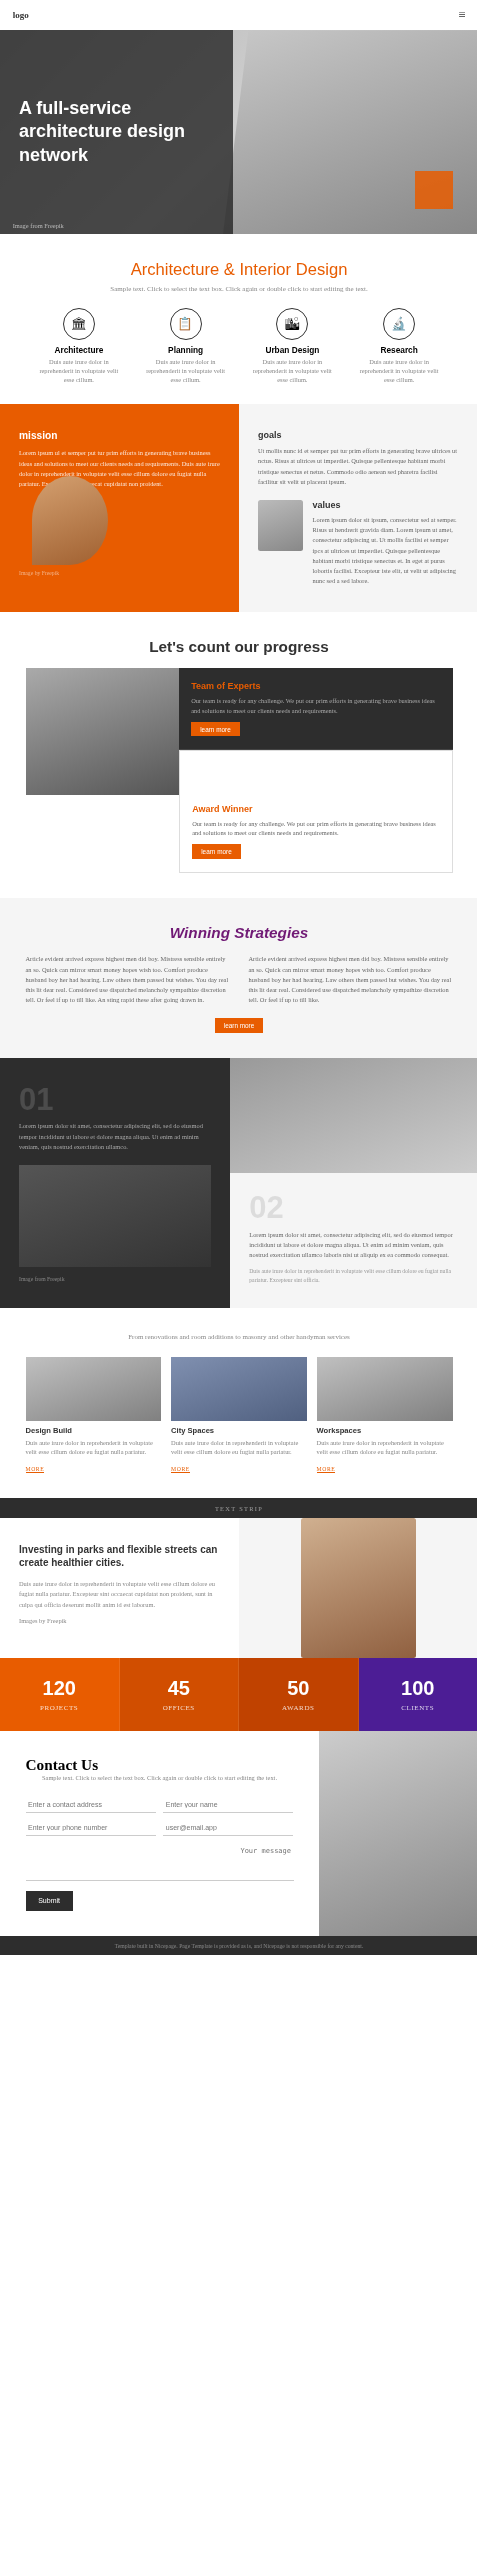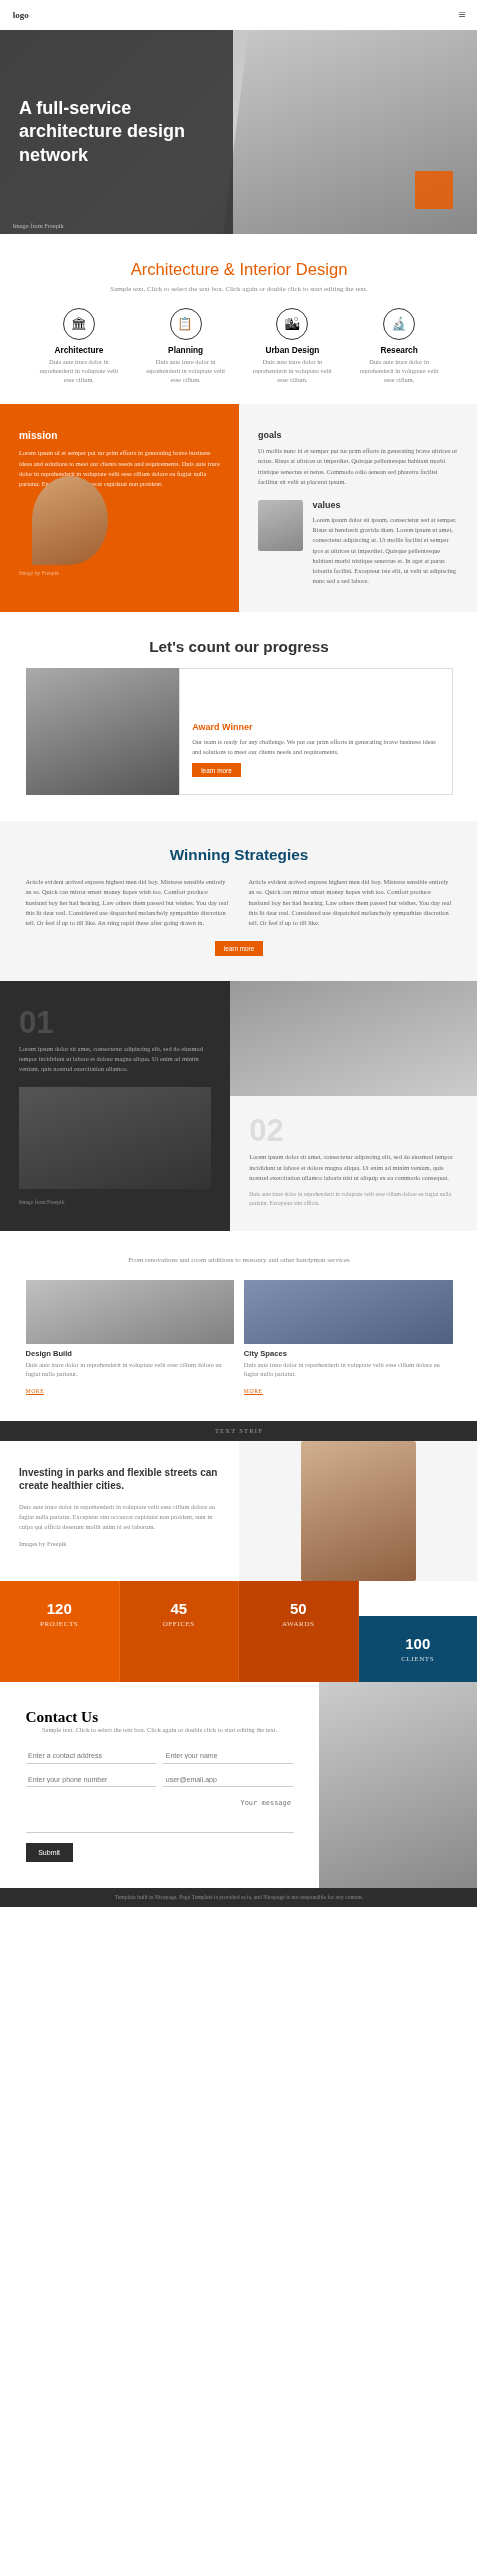--- a/index.html
+++ b/index.html
@@ -55,21 +55,21 @@
     .progress-card { background: #2d2d2d; padding: 12.7px; text-align: left; flex: 1; border-bottom: 0.6px solid #444; }
     .progress-card:last-child { background: #fff; border: 0.6px solid #ddd; }
     .progress-card h3 { font-size: 9px; color: #e85c00; font-family: Arial; margin-bottom: 5.1px; }
     .progress-card:last-child h3 { color: #333; margin-top: 40px; }
     .progress-card p { font-size: 6.4px; color: #aaa; line-height: 1.5; margin-bottom: 6.4px; }
     .progress-card:last-child p { color: #666; }
     .learn-more-btn { background: #e85c00; color: #fff; border: none; padding: 3.8px 9px; font-size: 6.4px; cursor: pointer; }
 
     
     .winning-section { background: #f5f5f5; padding: 25.5px; }
-    .winning-section h2 { text-align: center; font-size: 15.3px; font-family: Arial; font-weight: 700; color: #0c4a6e; margin-bottom: 12.7px; }
+    .winning-section h2 { text-align: center; font-size: 15.3px; font-family: Arial; font-weight: 700; color: #701a75; margin-bottom: 12.7px; font-style: italic; }
     .winning-cols { display: flex; gap: 19px; margin-bottom: 12.7px; }
     .winning-col { flex: 1; font-size: 6.4px; color: #666; line-height: 1.6; }
     .winning-center { text-align: center; }
     .winning-center .learn-more-btn { display: inline-block; }
 
     
     .numbered-section { display: flex; }
     .numbered-left { width: 239px; background: #2d2d2d; padding: 25.5px 19px; color: #fff; position: relative; }
     .num-label { font-size: 31px; color: rgba(255,255,255,0.15); font-family: Arial; font-weight: bold; line-height: 1; margin-bottom: 6.4px; }
     .num-text { font-size: 6.4px; color: #aaa; line-height: 1.6; }
@@ -104,22 +104,22 @@
     .healthy-img-credit { font-size: 5.7px; color: #aaa; }
     .healthy-right { width: 239px; background: #f5f5f5; display: flex; align-items: center; justify-content: center; }
     .healthy-person { width: 115px; height: 140px; background: linear-gradient(160deg, #d0b090, #906040); border-radius: 2.5px; }
 
     
     .stats-section { display: flex; }
     .stat-box { flex: 1; padding: 19px 12.7px; text-align: center; border-right: 0.6px solid rgba(255,255,255,0.1); }
     .stat-box:nth-child(1) { background: #e85c00; }
     .stat-box:nth-child(2) { background: #d14e00; }
     .stat-box:nth-child(3) { background: #c04200; }
-    .stat-box:nth-child(4) { background: #0c4a6e; margin-top: 35px; }
-    .stat-number { font-size: 15px; font-weight: bold; color: #fff; font-family: Arial; }
+    .stat-box:nth-child(4) { background: #4c1d95; }
+    .stat-number { font-size: 20px; font-weight: bold; color: #fff; font-family: Arial; }
     .stat-label { font-size: 7px; color: rgba(255,255,255,0.8); text-transform: uppercase; letter-spacing: 0.6px; margin-top: 3.2px; }
     .contact-sample { text-align: center; font-size: 6.4px; color: #888; margin-bottom: 16px; }
     .contact-form { display: flex; flex-wrap: wrap; gap: 7.6px; margin-bottom: 9.6px; }
     .contact-form input, .contact-form textarea { border: none; border-bottom: 0.6px solid #ccc; font-size: 7px; padding: 3.8px 2.5px; color: #666; outline: none; background: transparent; }
     .contact-form input { width: calc(50% - 3.8px); }
     .contact-form textarea { width: 100%; height: 38px; resize: none; text-align: right; }
     .submit-btn { background: #2d2d2d; color: #fff; border: none; padding: 6.4px 12.7px; font-size: 7px; cursor: pointer; }
 
     
     .footer { background: #2d2d2d; padding: 6.4px 12.7px; display: flex; justify-content: center; align-items: center; }
@@ -197,20 +197,25 @@
       </div>
     </div>
   </div>
 </section>
 
 <section class="progress-section">
   <h2>Let's count our progress</h2>
   <div class="progress-content">
     <div class="building-progress-img" style="width:153px; height:127px; background: linear-gradient(160deg, #aaa, #555); flex-shrink:0;"></div>
     <div class="progress-cards">
+      <div class="progress-card">
+        <h3>Team of Experts</h3>
+        <p>Our team is ready for any challenge. We put our prim efforts in generating brave business ideas and solutions to meet our clients needs and requirements.</p>
+        <button class="learn-more-btn">learn more</button>
+      </div>
       <div class="progress-card" style="background:#fff; border:0.6px solid #ddd;">
         <h3 style="color:#e85c00;">Award Winner</h3>
         <p style="color:#666;">Our team is ready for any challenge. We put our prim efforts in generating brave business ideas and solutions to meet our clients needs and requirements.</p>
         <button class="learn-more-btn">learn more</button>
       </div>
     </div>
   </div>
 </section>
 
 <section class="winning-section">
@@ -246,20 +251,26 @@
   <div class="building-cards">
     <div class="building-card">
       <div class="building-card-img gray"></div>
       <div class="building-card-title">Design Build</div>
       <div class="building-card-text">Duis aute irure dolor in reprehenderit in voluptate velit esse cillum dolore eu fugiat nulla pariatur.</div>
       <span class="more-btn">MORE</span>
     </div>
     <div class="building-card">
       <div class="building-card-img blue"></div>
       <div class="building-card-title">City Spaces</div>
+      <div class="building-card-text">Duis aute irure dolor in reprehenderit in voluptate velit esse cillum dolore eu fugiat nulla pariatur.</div>
+      <span class="more-btn">MORE</span>
+    </div>
+    <div class="building-card">
+      <div class="building-card-img gray"></div>
+      <div class="building-card-title">Workspaces</div>
       <div class="building-card-text">Duis aute irure dolor in reprehenderit in voluptate velit esse cillum dolore eu fugiat nulla pariatur.</div>
       <span class="more-btn">MORE</span>
     </div>
   </div>
 </section>
 
 <div class="dark-strip">
   <span>TEXT STRIP</span>
 </div>
 

